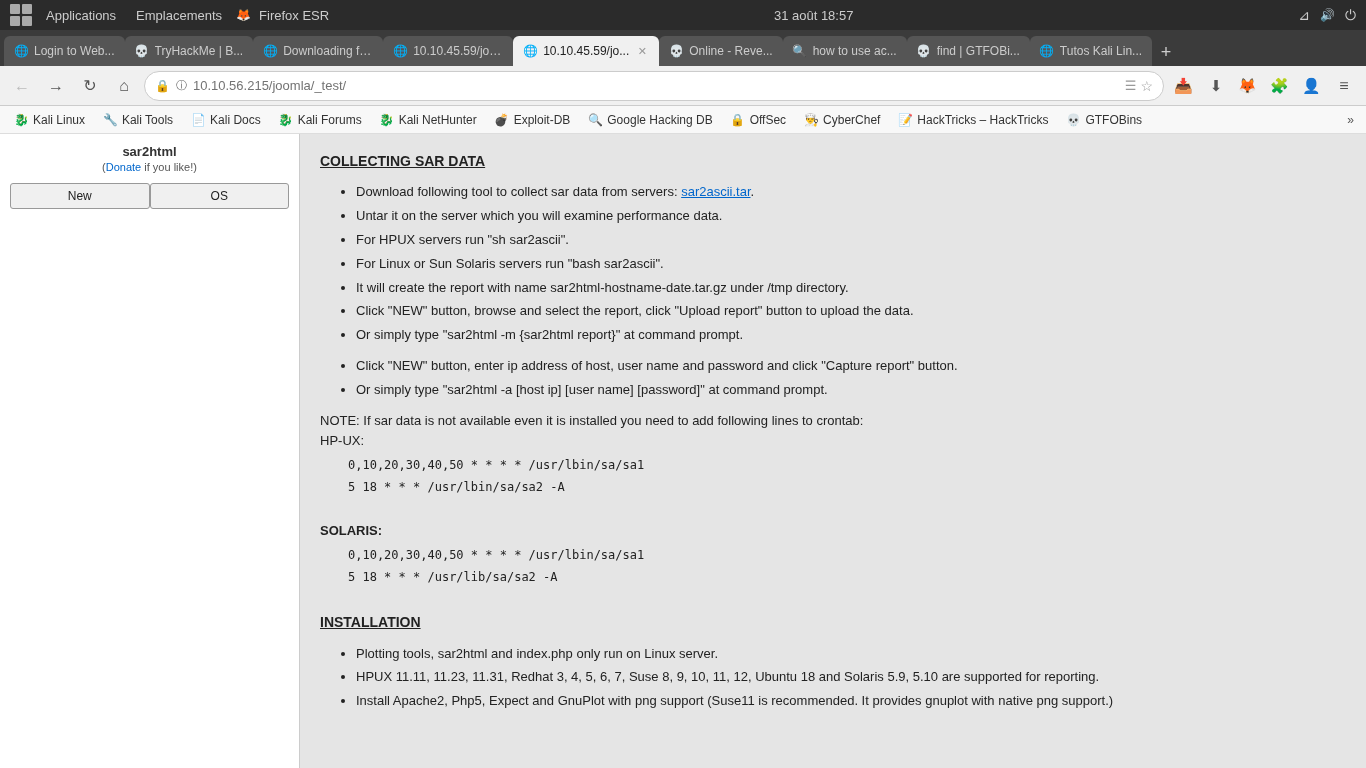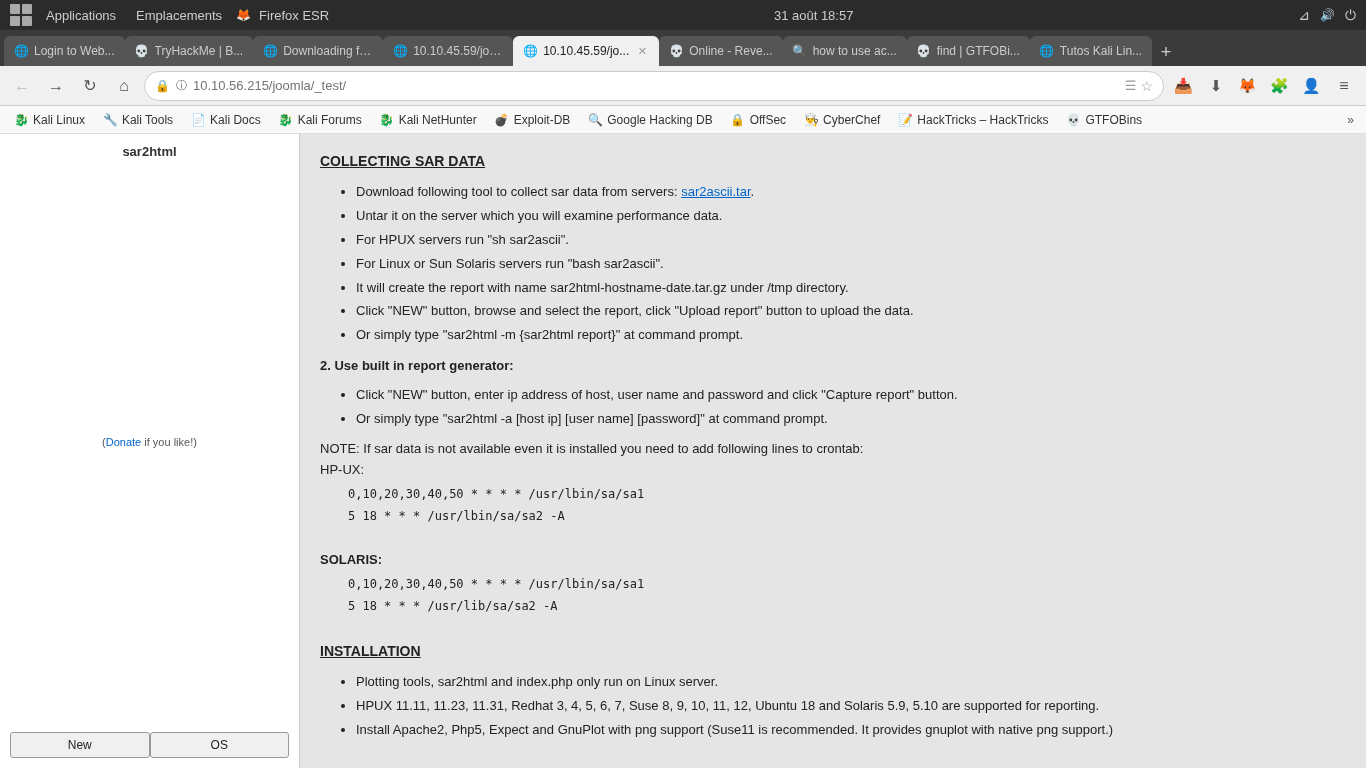--- a/index.html
+++ b/index.html
@@ -193,21 +193,20 @@
     
     .sidebar {
       width: 300px;
       background: #fff;
       border-right: 1px solid #ccc;
       display: flex;
       flex-direction: column;
       align-items: center;
       padding: 10px;
       flex-shrink: 0;
-      justify-content: space-between;
     }
     .sidebar-user {
       font-size: 13px;
       color: #333;
       text-align: center;
       margin-bottom: 2px;
       font-weight: bold;
     }
     .sidebar-donate {
       font-size: 11px;
@@ -440,21 +439,20 @@
     <ul>
       <li>Download following tool to collect sar data from servers: <a href="#">sar2ascii.tar</a>.</li>
       <li>Untar it on the server which you will examine performance data.</li>
       <li>For HPUX servers run "sh sar2ascii".</li>
       <li>For Linux or Sun Solaris servers run "bash sar2ascii".</li>
       <li>It will create the report with name sar2html-hostname-date.tar.gz under /tmp directory.</li>
       <li>Click "NEW" button, browse and select the report, click "Upload report" button to upload the data.</li>
       <li>Or simply type "sar2html -m {sar2html report}" at command prompt.</li>
     </ul>
 
-    <p>2. Use built in report generator:</p>
     <ul>
       <li>Click "NEW" button, enter ip address of host, user name and password and click "Capture report" button.</li>
       <li>Or simply type "sar2html -a [host ip] [user name] [password]" at command prompt.</li>
     </ul>
 
     <div class="note">
       <span>NOTE: If sar data is not available even it is installed you need to add following lines to crontab:</span><br>
       <span>HP-UX:</span>
     </div>
     <div class="code-block">0,10,20,30,40,50 * * * * /usr/lbin/sa/sa1</div>

